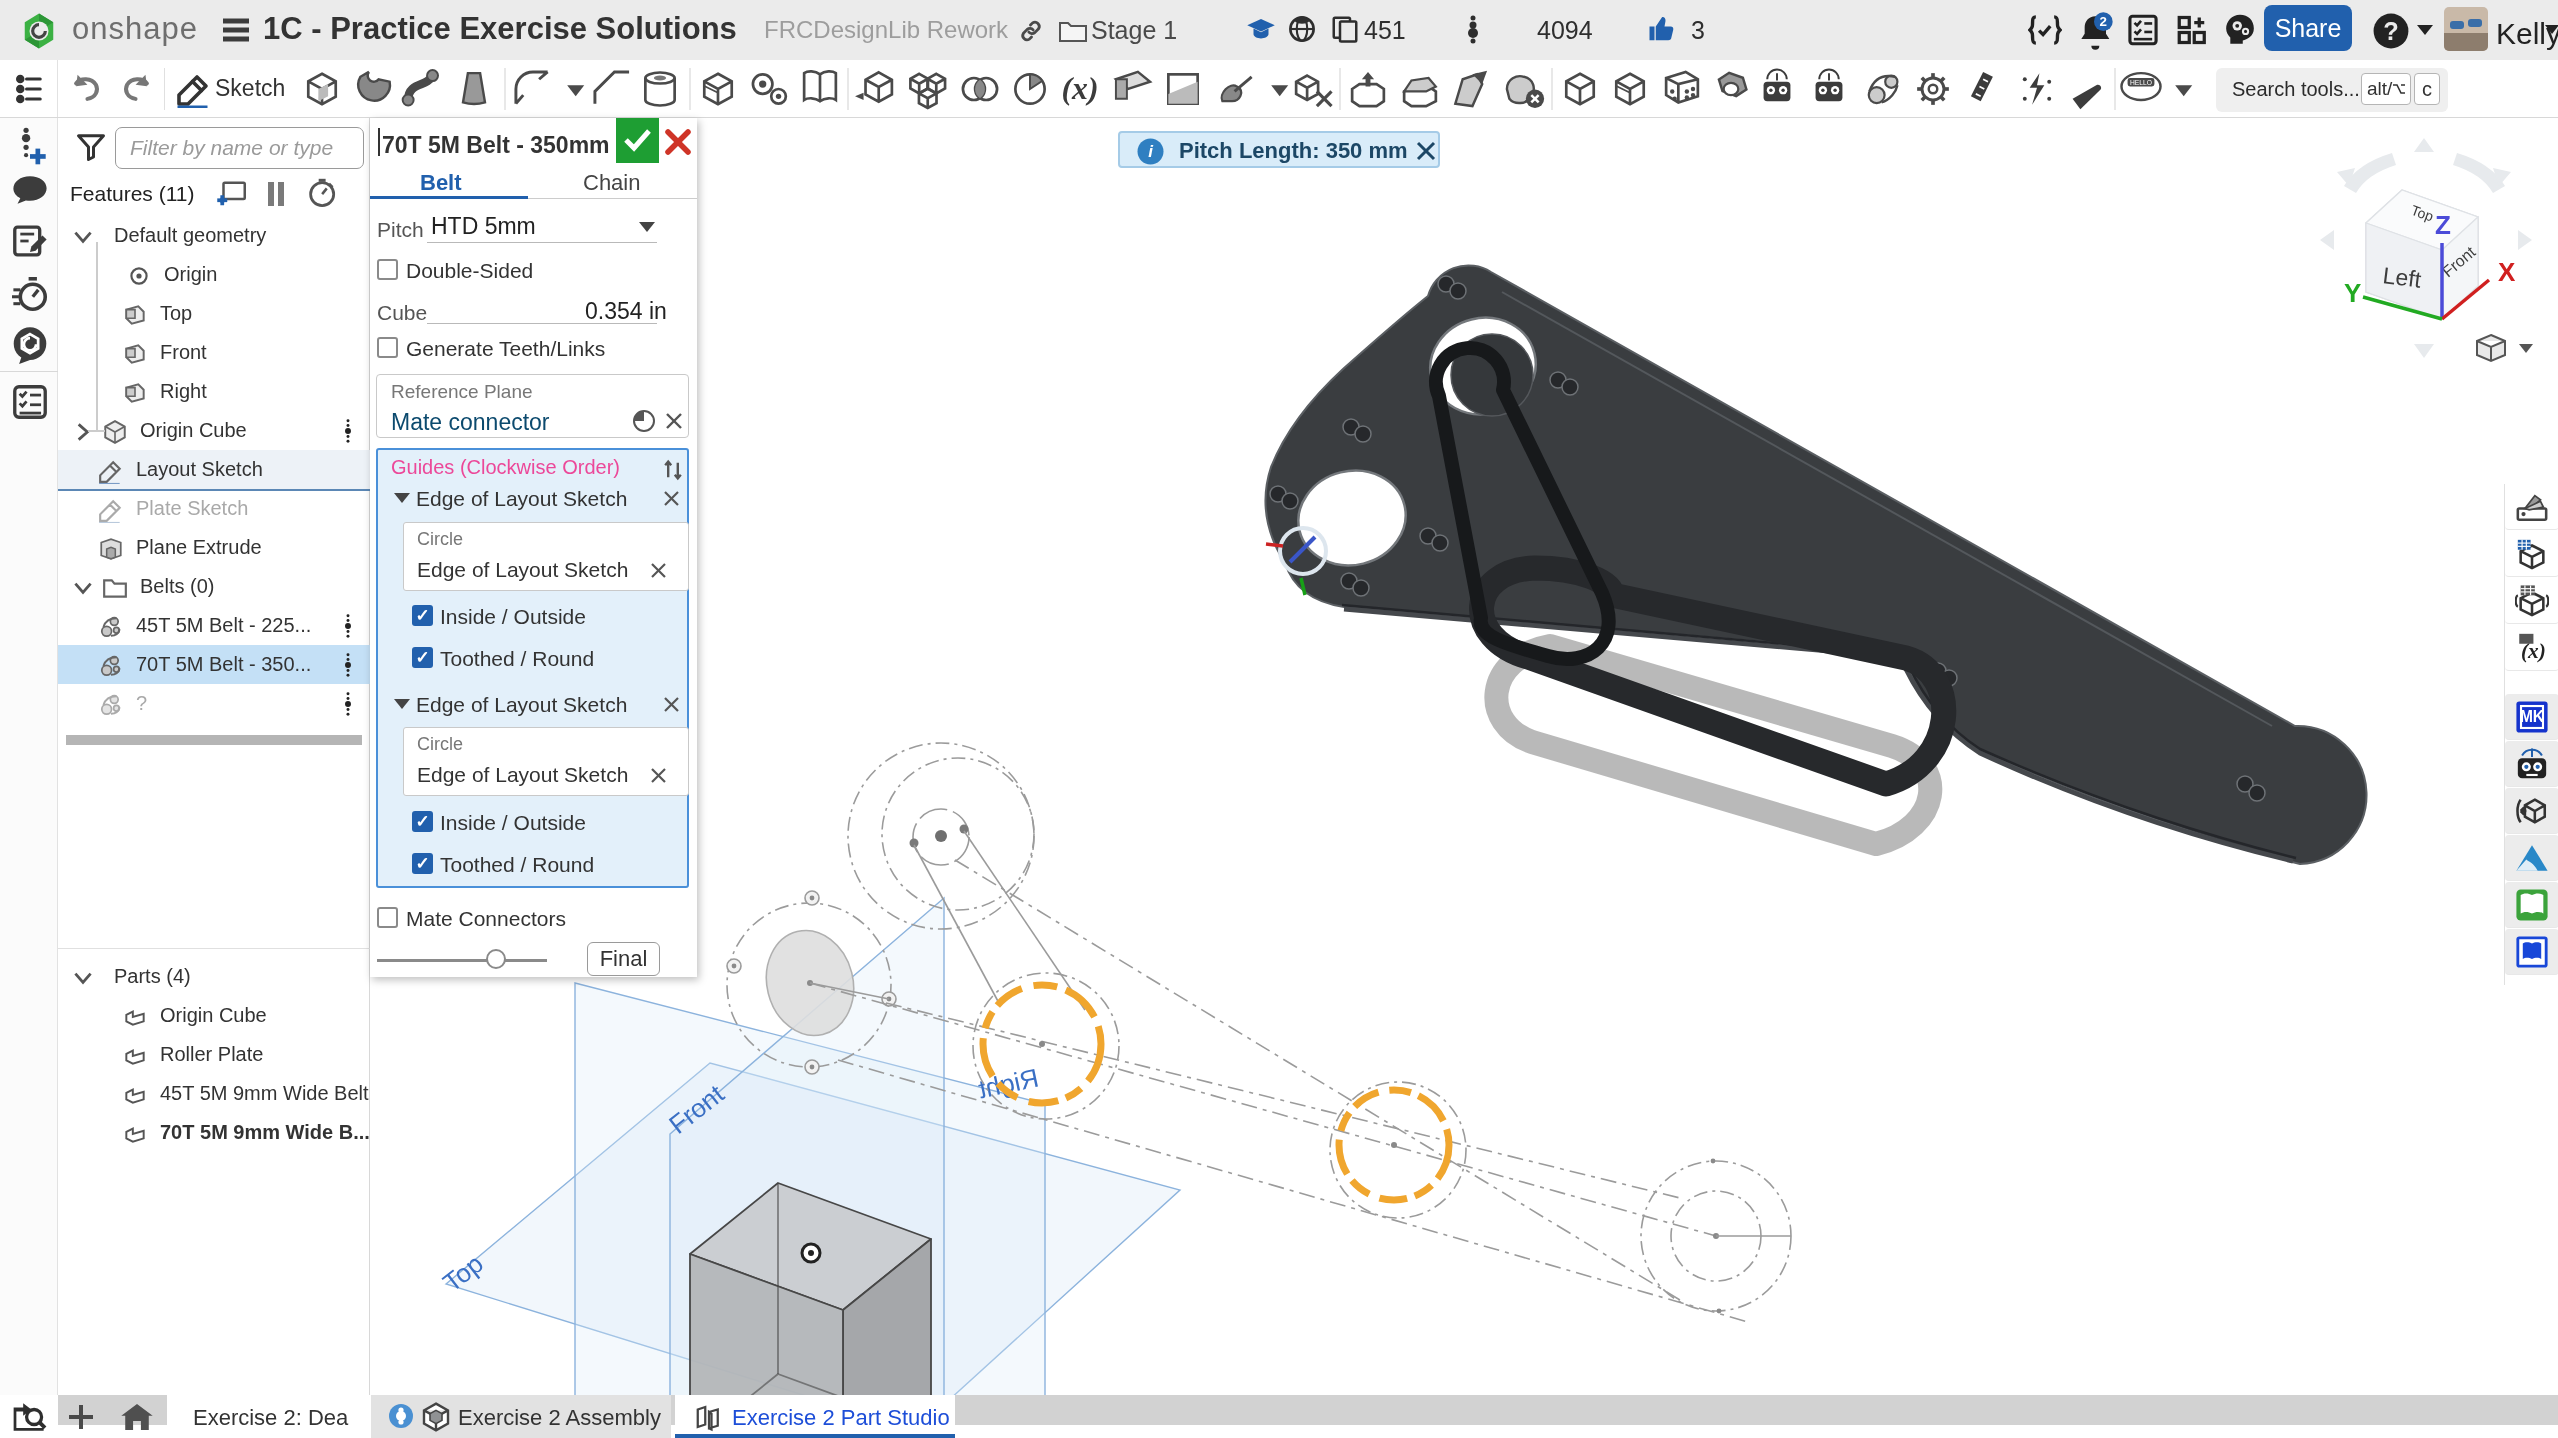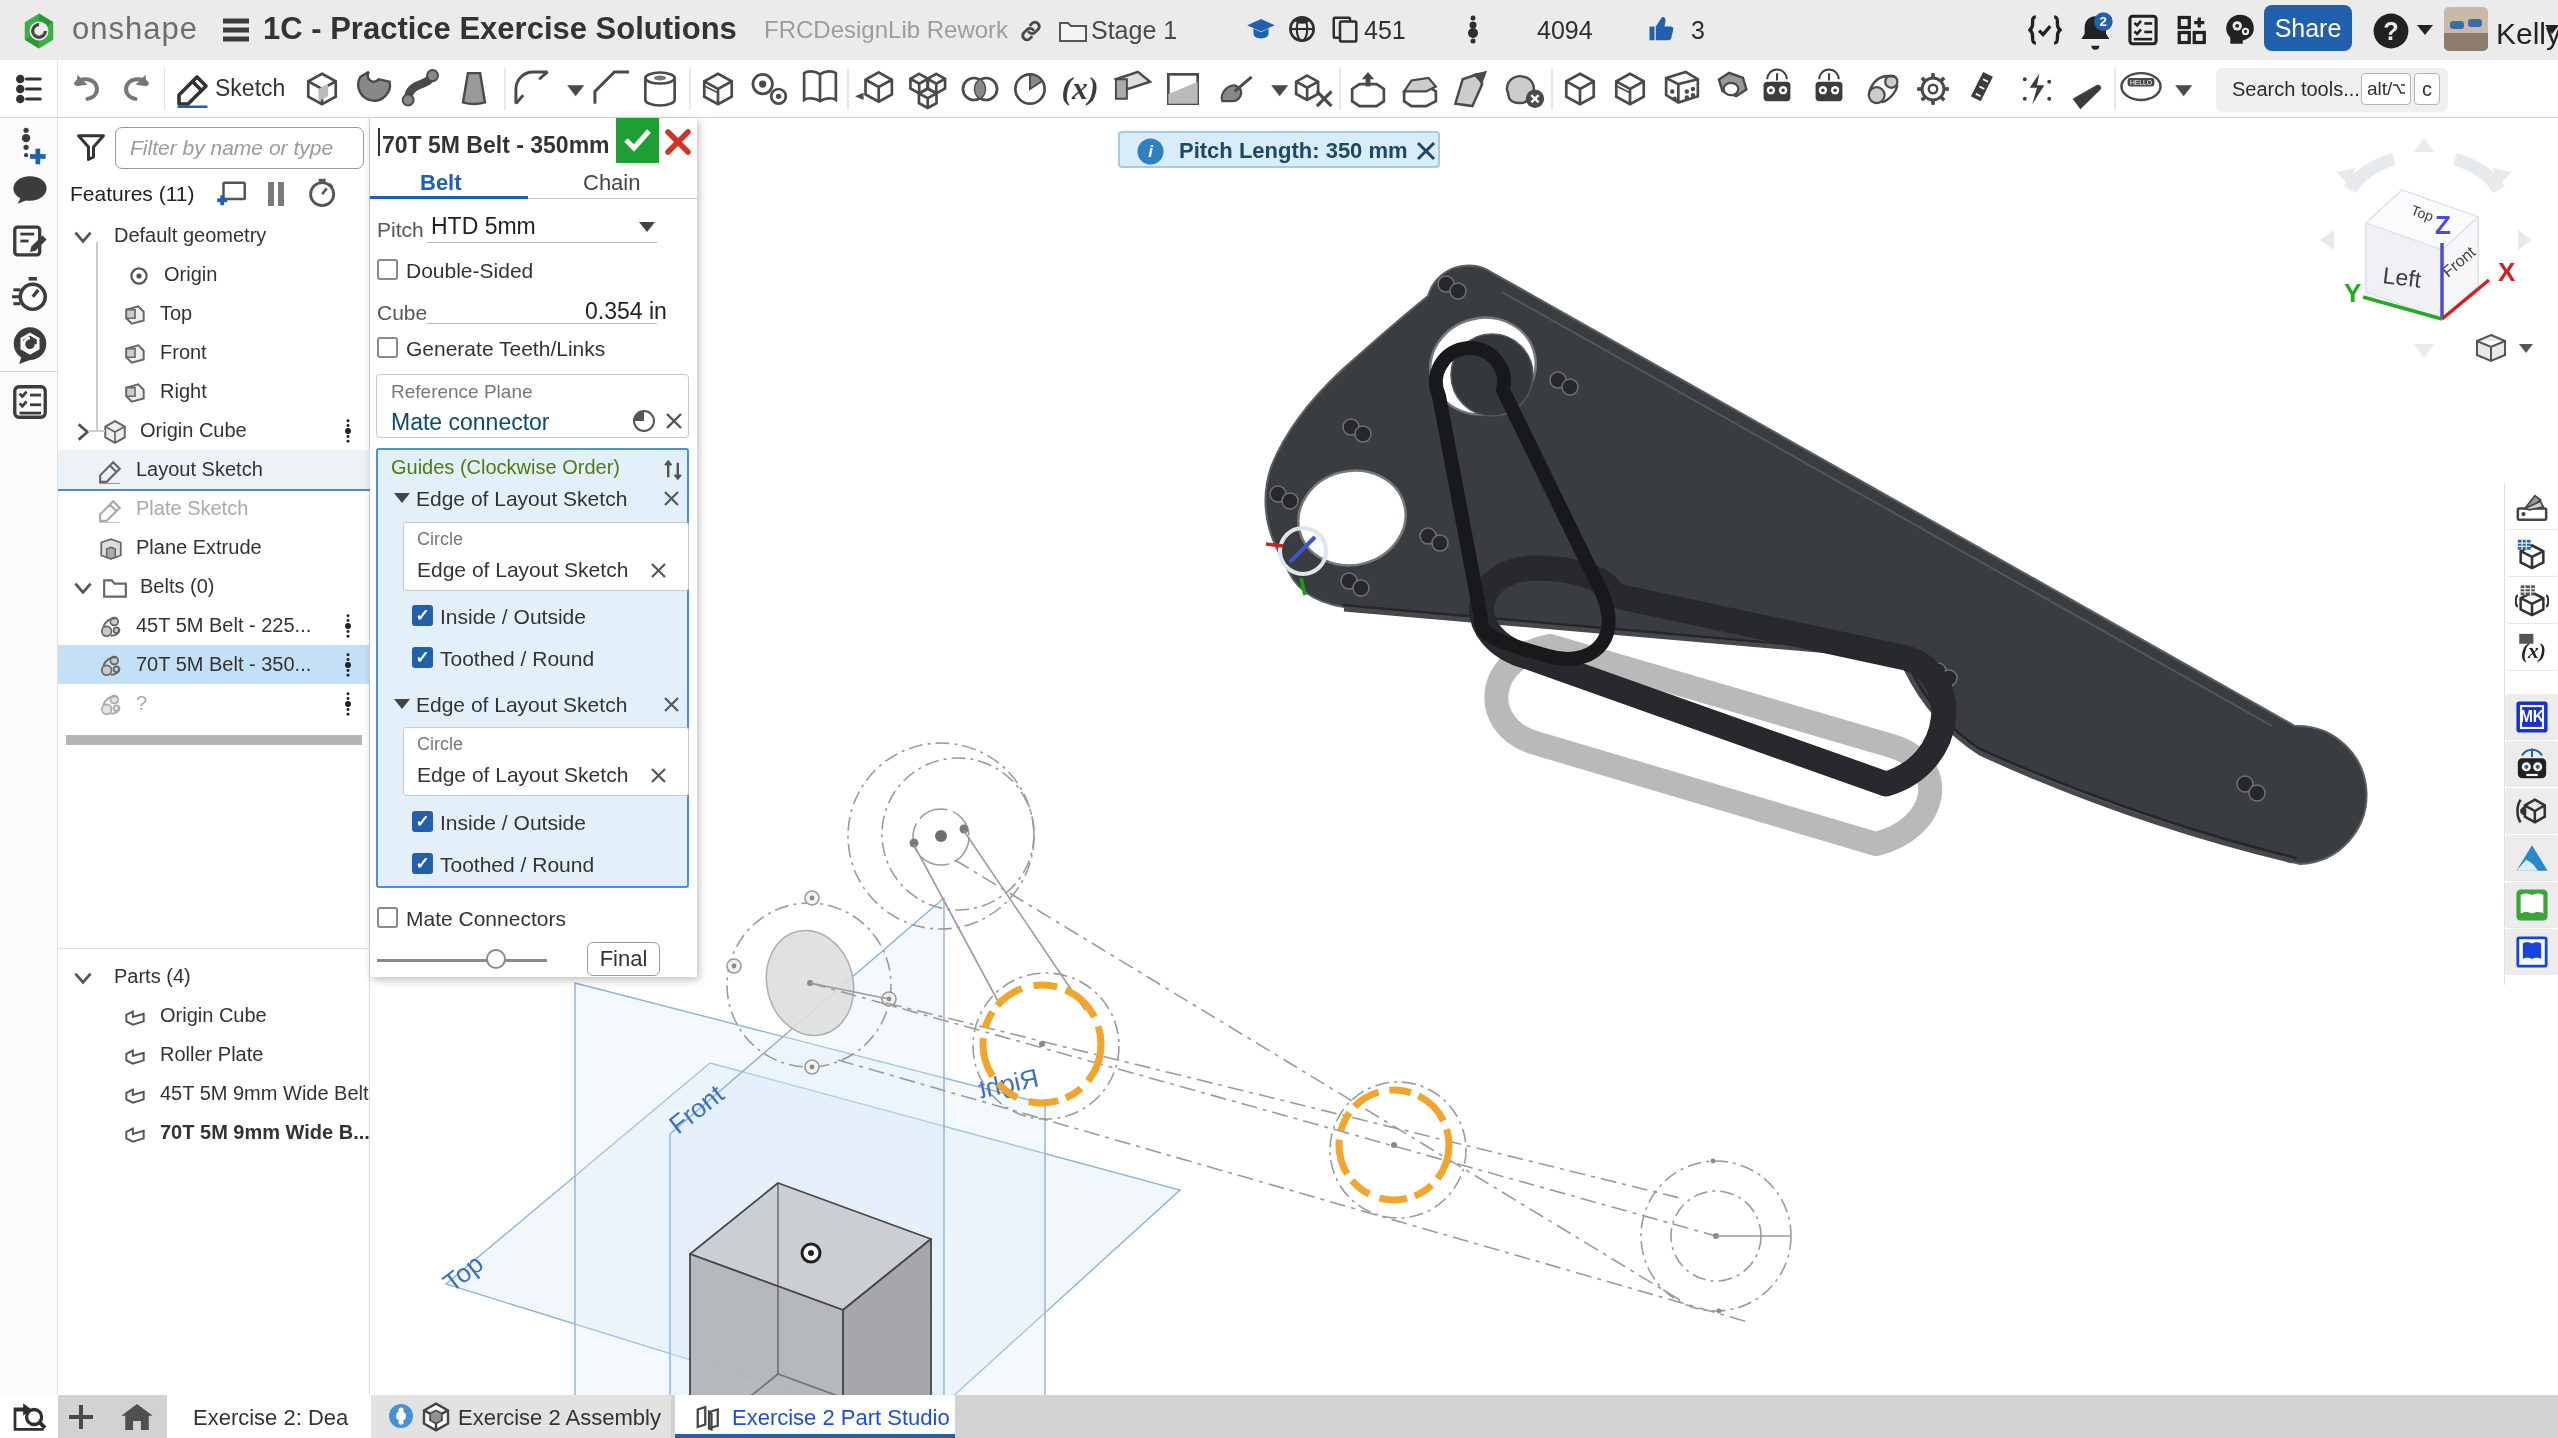--- a/index.html
+++ b/index.html
@@ -6,21 +6,21 @@
 html,body { width:2558px; height:1438px; overflow:hidden; font-family:"Liberation Sans", sans-serif; background:#fff; }
 .abs { position:absolute; }
 #header { position:absolute; left:0; top:0; width:2558px; height:60px; background:#ebebeb; }
 #toolbar { position:absolute; left:0; top:60px; width:2558px; height:58px; background:#fff; border-bottom:1px solid #d8d8d8; }
 #leftstrip { position:absolute; left:0; top:118px; width:58px; height:1277px; background:#fbfbfb; border-right:1px solid #e2e2e2; }
 #panel { position:absolute; left:58px; top:118px; width:312px; height:1277px; background:#fff; border-right:1px solid #d8d8d8; }
 #viewport { position:absolute; left:370px; top:118px; width:2188px; height:1277px; background:#fff; overflow:hidden; }
 #dialog { position:absolute; left:370px; top:118px; width:327px; height:859px; background:#fff; box-shadow:2px 3px 8px rgba(0,0,0,0.25); z-index:20; }
 #banner { position:absolute; left:1118px; top:131px; width:322px; height:37px; background:#d9ecf9; border:2px solid #a5cbe7; border-radius:4px; z-index:15; }
 #rightstrip { position:absolute; right:0; top:484px; width:54px; height:501px; background:#fff; border-left:1px solid #e0e0e0; z-index:5; }
-#bottombar { position:absolute; left:0; top:1395px; width:2558px; height:43px; background:#d2d2d2; }
+#bottombar { position:absolute; left:0; top:1395px; width:2558px; height:30px; background:#d2d2d2; }
 .ico { stroke:#4a4a4a; stroke-width:2.4; fill:none; stroke-linecap:round; stroke-linejoin:round; }
 .icof { fill:#4a4a4a; stroke:none; }
 .tree-row { position:absolute; left:0; width:312px; height:39px; line-height:39px; font-size:20px; color:#333; white-space:nowrap; }
 .dots { position:absolute; right:18px; top:7px; width:8px; height:26px; }
 .cb { position:absolute; width:21px; height:21px; border:2px solid #8a8a8a; border-radius:3px; background:#fff; }
 .cbc { position:absolute; width:21px; height:21px; border-radius:3px; background:#2160ad; color:#fff; font-size:17px; font-weight:bold; text-align:center; line-height:21px; }
 .dlbl { position:absolute; font-size:21px; color:#333; }
 </style>
 </head>
 <body>
@@ -784,21 +784,21 @@
       <path fill="#555" d="M12 2 A10 10 0 0 0 2 12 L12 12 Z"></path>
     </svg>
   <svg class="abs" style="left:295px;top:294px" width="18" height="18">
       <g stroke="#555" stroke-width="2.4">
         <line x1="2" y1="2" x2="16" y2="16"></line>
         <line x1="16" y1="2" x2="2" y2="16"></line>
       </g>
     </svg>
 
   <div class="abs" style="left:6px;top:330px;width:313px;height:440px;background:#e3f0fa;border:2px solid #4a90d9;border-radius:3px;"></div>
-  <div class="abs" style="left:21px;top:338px;font-size:20px;color:#4d7c0f;">Guides (Clockwise Order)</div>
+  <div class="abs" style="left:21px;top:338px;font-size:20px;color:#ec4899;">Guides (Clockwise Order)</div>
   <svg class="abs" style="left:292px;top:340px" width="22" height="24" viewBox="0 0 18 20">
       <g stroke="#555" stroke-width="2" fill="none">
         <path d="M5 16 V3 M2.5 6 L5 3 L7.5 6"></path>
         <path d="M13 4 V17 M10.5 14 L13 17 L15.5 14"></path>
       </g>
     </svg>
 
   <svg class="abs" style="left:22px;top:373px" width="20" height="14">
       <path fill="#444" d="M2 2 L18 2 L10 12 Z"></path>
     </svg>

